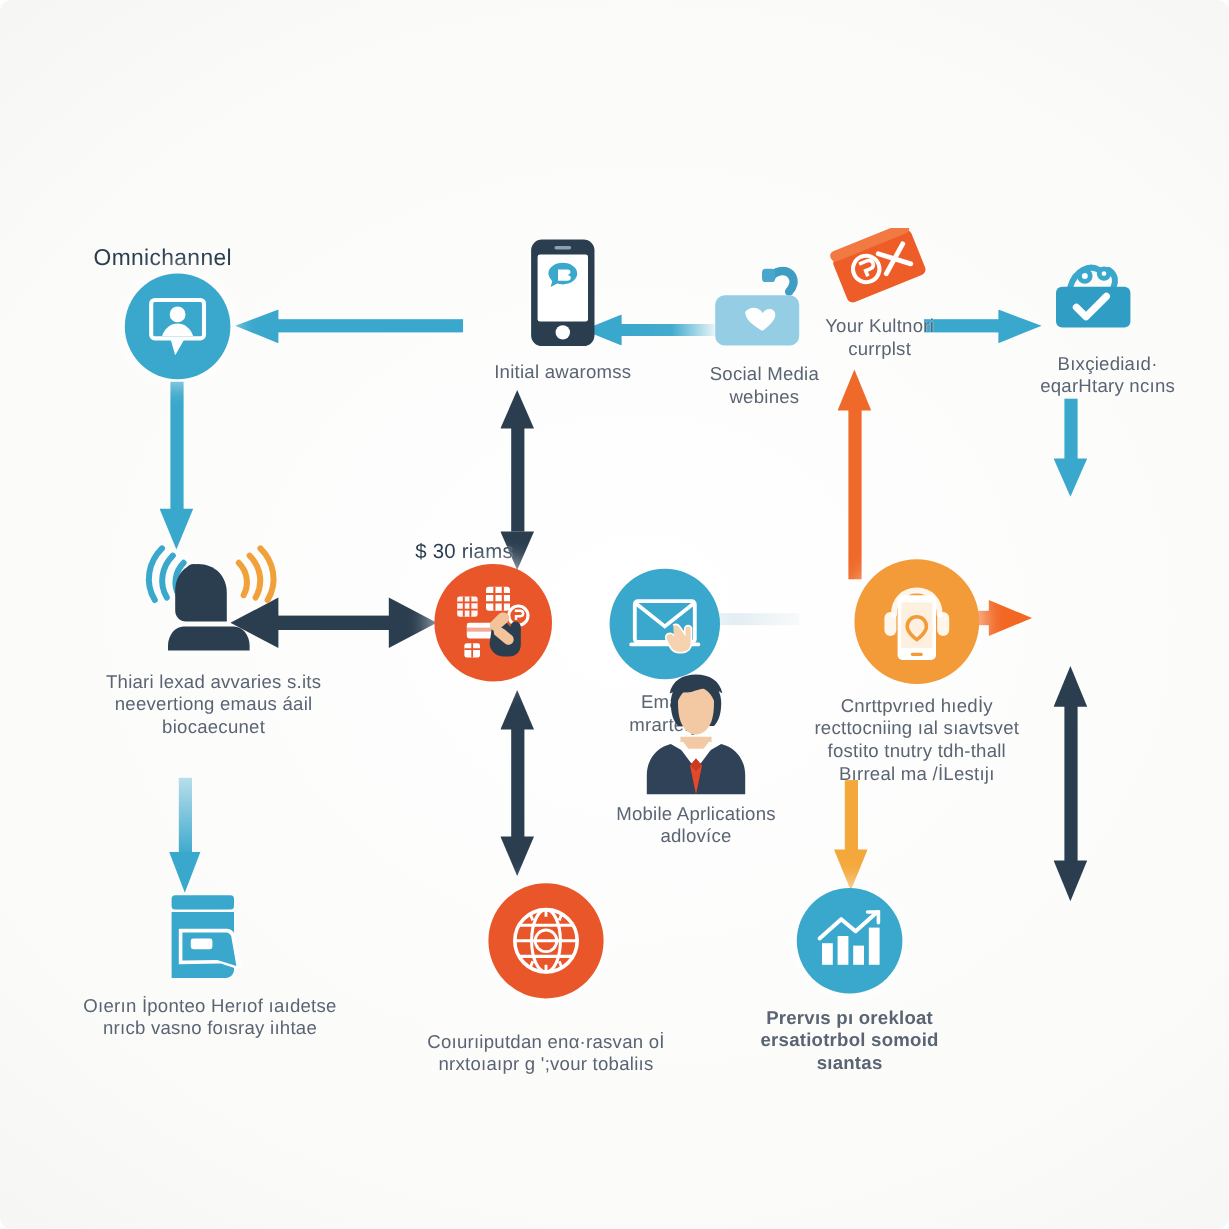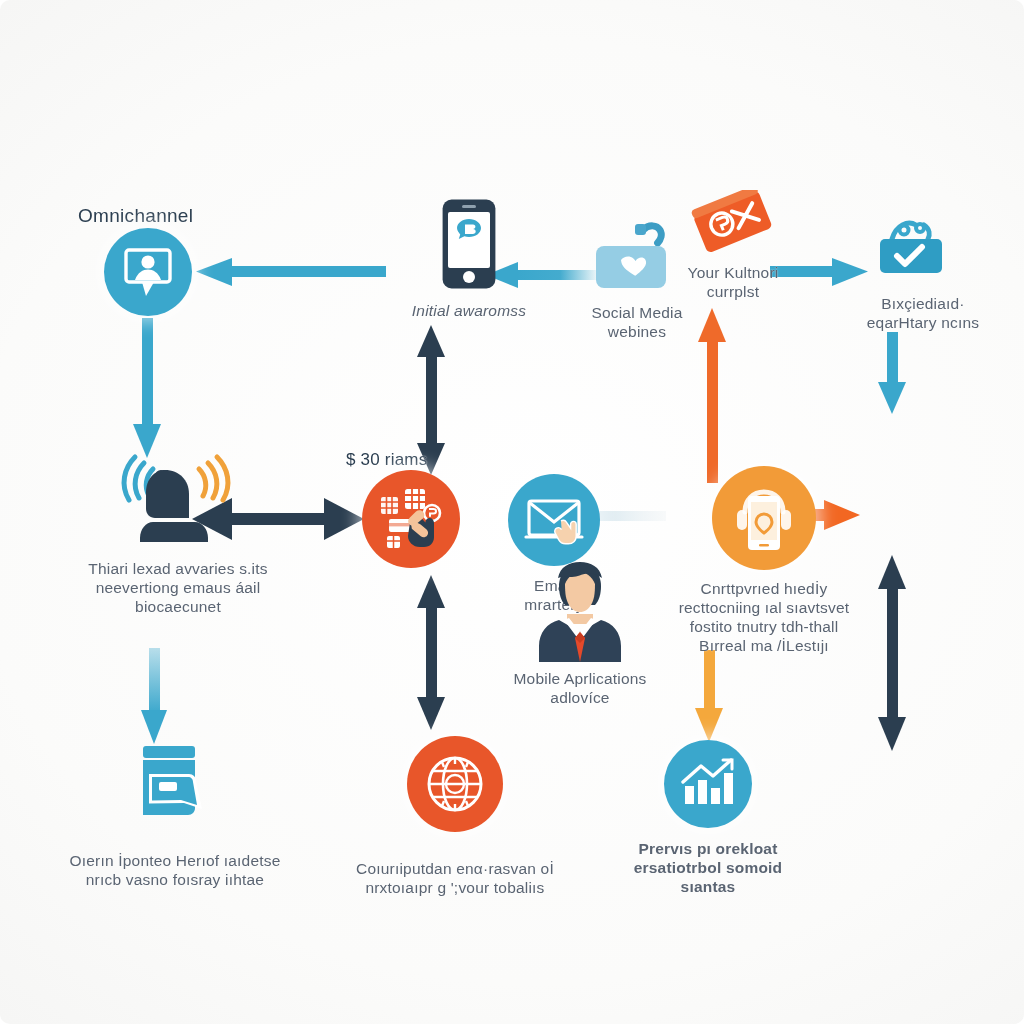--- a/index.html
+++ b/index.html
@@ -193,21 +193,21 @@
     <div class="icowrap">
       <svg width="56" height="92" viewBox="0 0 56 92">
         <rect x="1.6" y="1.6" width="52.8" height="88.8" rx="9" fill="#2b3e50"></rect>
         <rect x="7" y="14" width="42" height="56" rx="2" fill="#ffffff"></rect>
         <rect x="21" y="7" width="14" height="3" rx="1.5" fill="#8fa0ae"></rect>
         <circle cx="28" cy="79" r="6" fill="#ffffff"></circle>
         <path d="M16 30c0-5 5.4-9 12-9s12 4 12 9-5.4 9-12 9c-1.6 0-3.2-.25-4.6-.7l-5.6 2.8 1.4-4.6C18.3 35 16 32.7 16 30z" fill="#3aa7cc"></path>
         <path d="M24 26.5h8c1.6 0 2.4 1 2.4 2.2s-.9 2-2.4 2.4c1.7.3 2.7 1.1 2.7 2.4 0 1.5-1.2 2.5-3 2.5h-7.7z" fill="#ffffff"></path>
       </svg>
     </div>
-    <div class="cap" style="margin-top:12px;font-style:italic;">Initial awaromss</div>
+    <div class="cap" style="margin-top:12px;">Initial awaromss</div>
   </div>
 
   <div class="node" style="left:552px;top:222px;width:170px;">
     <div class="icowrap">
       <svg width="92" height="72" viewBox="0 0 92 72">
         <path d="M52 8c6-6 14-5 17 0 2.6 4.4 1 9.4-2.4 13" fill="none" stroke="#3d9dc4" stroke-width="7" stroke-linecap="round"></path>
         <rect x="44" y="2" width="11" height="11" rx="3" fill="#4aa6cc"></rect>
         <rect x="5" y="24" width="70" height="42" rx="8" fill="#95cde4"></rect>
         <path d="M30 38c2.6-3.4 8-5 12.4-1.6 1.4 1.1 2.2 2.7 2.2 2.7s1.6-3.4 5.4-3.6c3.4-.2 5.6 2.6 5 6-.9 5-8.4 10.6-10.8 12.2-2.5-1.5-11.2-6.6-13.2-11.5-.8-2-.8-3.1-1-4.2z" fill="#ffffff"></path>
       </svg>
@@ -331,21 +331,21 @@
         <rect x="28" y="62" width="10" height="2.6" rx="1.3" fill="#f29b38"></rect>
       </svg>
     </div>
     <div class="cap" style="margin-top:10px;">Cnrttpvrıed hıedİy
 recttocniing ıal sıavtsvet
 fostito tnutry tdh-thall
 Bırreal ma /İLestıjı</div>
   </div>
 
 
-  <div class="node" style="left:40px;top:742px;width:270px;gap:22px;">
+  <div class="node" style="left:40px;top:742px;width:270px;">
     <div class="icowrap">
       <svg width="80" height="76" viewBox="0 0 80 76">
         <rect x="8" y="4" width="52" height="12" rx="3" fill="#3aa7cc"></rect>
         <path d="M8 18h52v48c0 4-3 7-7 7H8z" fill="#3aa7cc"></path>
         <path d="M14 32h40c4 0 7 3 7 7l6 28-18-6-35 .5z" fill="#ffffff"></path>
         <path d="M17 35h36c3 0 5 2 5 5l4 23-16-5-29 .4z" fill="#3aa7cc"></path>
         <rect x="24" y="40" width="18" height="9" rx="2" fill="#ffffff"></rect>
       </svg>
     </div>
     <div class="cap" style="margin-top:12px;">Oıerın İponteo Herıof ıaıdetse

